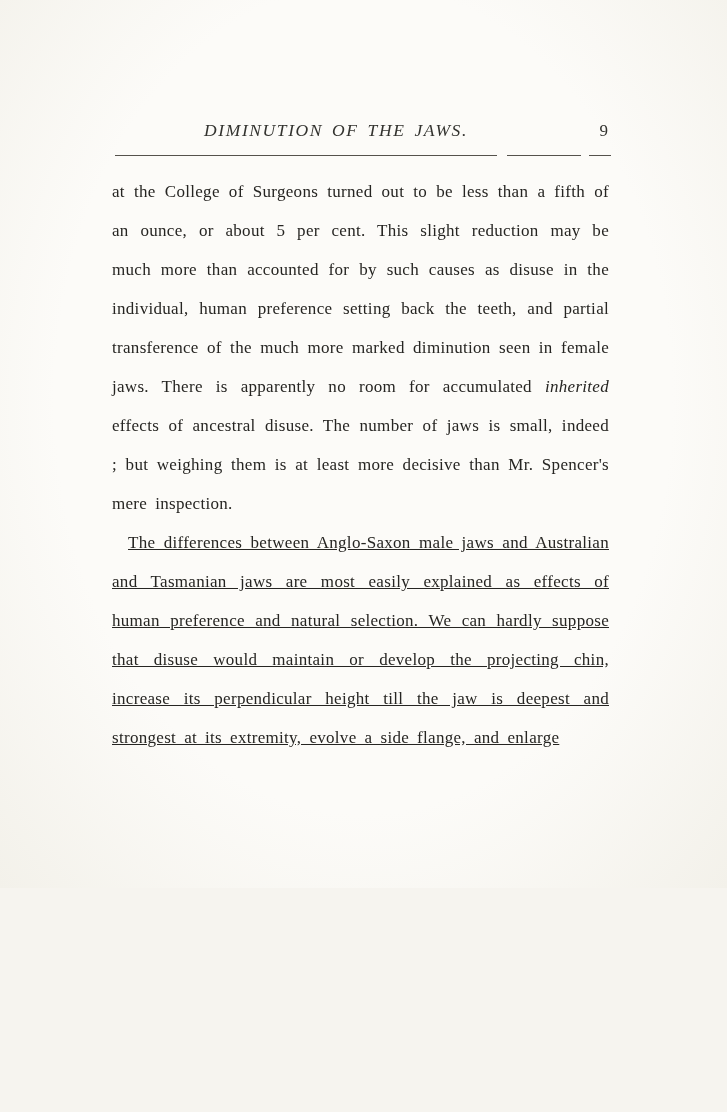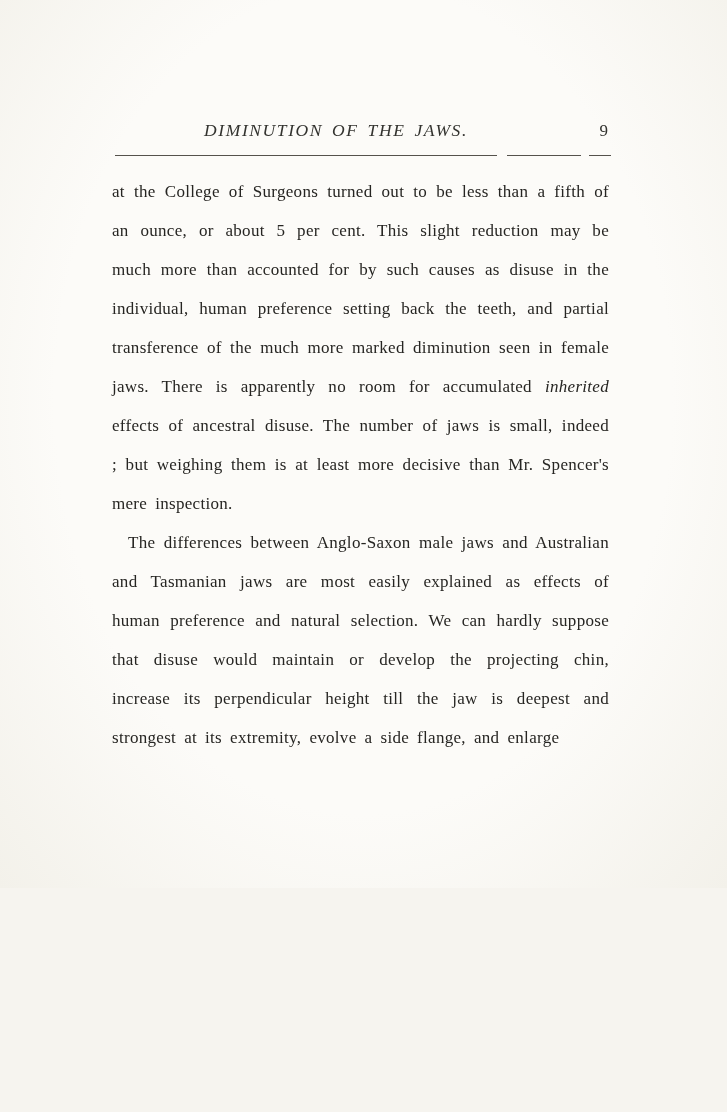--- a/index.html
+++ b/index.html
@@ -72,20 +72,21 @@
     margin: 0;
     font-size: 17px;
     line-height: 39px;
     text-align: justify;
     letter-spacing: 0.3px;
     word-spacing: 3.5px;
     color: #262522;
   }
   .para.indent {
     text-indent: 16px;
+    text-decoration: underline;
   }
   .italic {
     font-style: italic;
   }
 </style>
 </head>
 <body>
 
 <div class="page">
 

